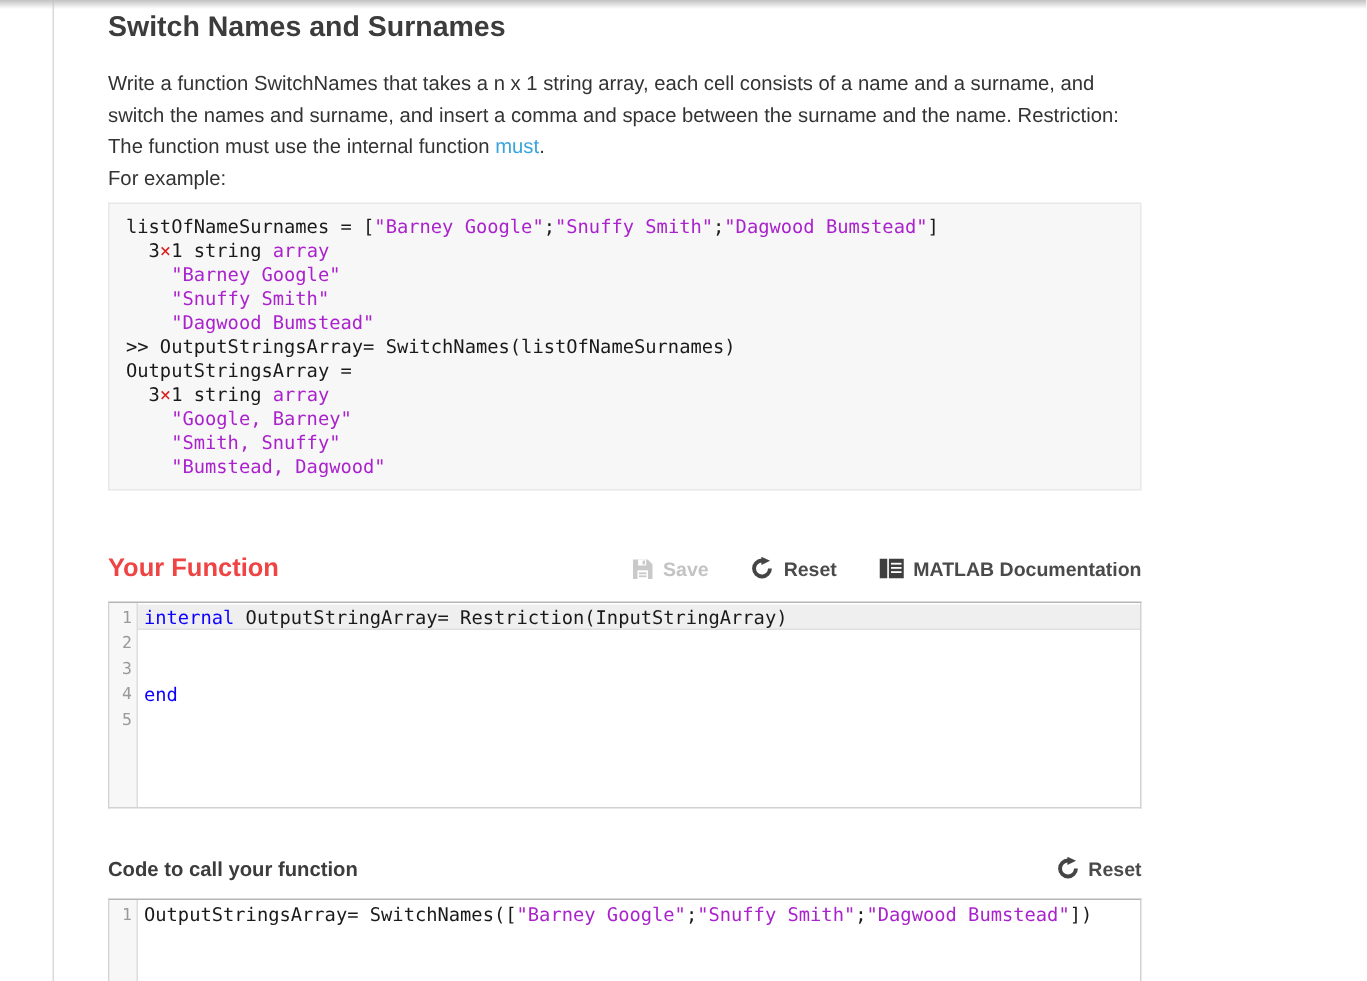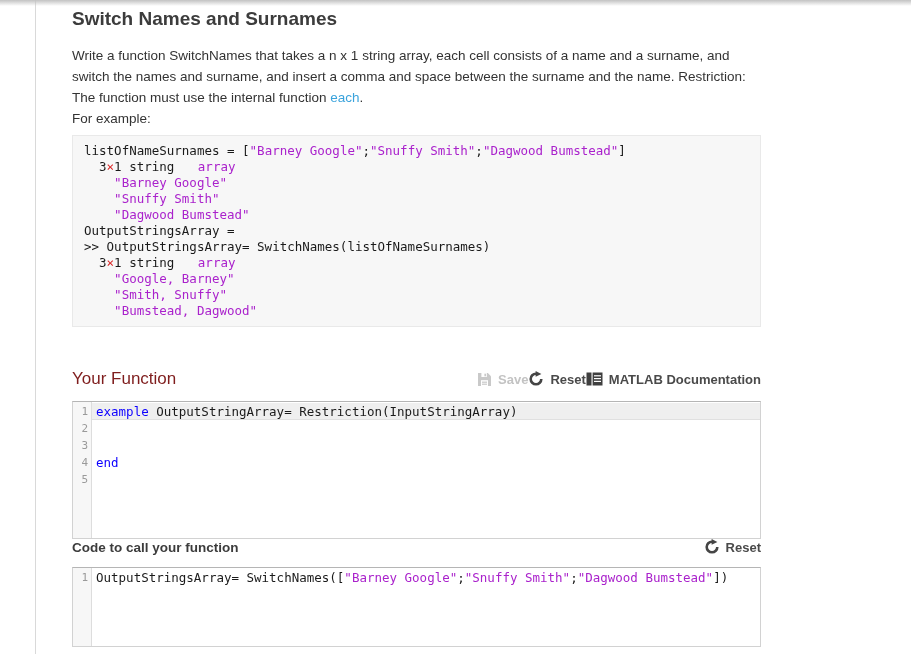--- a/index.html
+++ b/index.html
@@ -30,31 +30,31 @@
 
   .example {
     margin:6px 0 0; background:#f7f7f7; border:1px solid #e9e9e9;
     padding:7px 11px; font-family:"DejaVu Sans Mono", monospace;
     font-size:12.5px; line-height:16px; color:#1a1a1a;
   }
   .code-line { white-space:pre; min-height:1em; }
 
   .tok-p { color:#1a1a1a; }
   .tok-s { color:var(--c-string); }
-  .tok-a { color:var(--c-string);margin-left:16px; }
+  .tok-a { color:var(--c-string); }
   .tok-k { color:var(--c-keyword); }
   .tok-g { color:var(--c-comment); }
   .tok-x { color:var(--c-dimx); }
 
   .section-row { display:flex; justify-content:space-between; align-items:center; margin-top:42px; }
-  .section-heading { margin:0; font-size:17px; font-weight:400; color:#7f1d1d; }
-  .sub-row { display:flex; justify-content:space-between; align-items:center; }
+  .section-heading { margin:0; font-size:17px; font-weight:700; color:#ef4444; }
+  .sub-row { display:flex; justify-content:space-between; align-items:center; margin-top:32px; }
   .sub-heading { margin:0; font-size:13.5px; font-weight:700; color:#3c3c3c; }
 
-  .toolbar { display:flex; align-items:center; }
+  .toolbar { display:flex; align-items:center; gap:28px; }
   .btn {
     display:inline-flex; align-items:center; gap:6px;
     background:none; border:none; padding:0; cursor:pointer;
     font-family:inherit; font-size:13px; font-weight:600; color:#4a4a4a;
   }
   .btn.disabled { color:#c3c3c3; cursor:default; }
   .btn svg { display:block; }
 
   .editor {
     margin-top:12px; border:1px solid #d2d2d2; border-top-color:#b5b5b5;
@@ -77,30 +77,30 @@
 </head>
 <body>
 
 <div class="top-shadow"></div>
 <div class="left-rail"></div>
 
 <div class="main">
 
   <h1 class="page-title">Switch Names and Surnames</h1>
 
-  <p class="desc"><span>Write a function SwitchNames that takes a n x 1 string array, each cell consists of a name and a surname, and switch the names and surname, and insert a comma and space between the surname and the name.  Restriction: The function must use the internal function </span><a class="link">each</a><span>.</span><br><span>For example:</span></p>
+  <p class="desc"><span>Write a function SwitchNames that takes a n x 1 string array, each cell consists of a name and a surname, and switch the names and surname, and insert a comma and space between the surname and the name.  Restriction: The function must use the internal function </span><a class="link">must</a><span>.</span><br><span>For example:</span></p>
 
   <div class="example">
       <div class="code-line"><span class="tok-p">listOfNameSurnames = [</span><span class="tok-s">"Barney Google"</span><span class="tok-p">;</span><span class="tok-s">"Snuffy Smith"</span><span class="tok-p">;</span><span class="tok-s">"Dagwood Bumstead"</span><span class="tok-p">]</span></div>
       <div class="code-line"><span class="tok-p">  3</span><span class="tok-x">×</span><span class="tok-p">1 string </span><span class="tok-a">array</span></div>
       <div class="code-line"><span class="tok-s">    "Barney Google"</span></div>
       <div class="code-line"><span class="tok-s">    "Snuffy Smith"</span></div>
       <div class="code-line"><span class="tok-s">    "Dagwood Bumstead"</span></div>
+      <div class="code-line"><span class="tok-p">&gt;&gt; OutputStringsArray= SwitchNames(listOfNameSurnames)</span></div>
       <div class="code-line"><span class="tok-p">OutputStringsArray =</span></div>
-      <div class="code-line"><span class="tok-p">&gt;&gt; OutputStringsArray= SwitchNames(listOfNameSurnames)</span></div>
       <div class="code-line"><span class="tok-p">  3</span><span class="tok-x">×</span><span class="tok-p">1 string </span><span class="tok-a">array</span></div>
       <div class="code-line"><span class="tok-s">    "Google, Barney"</span></div>
       <div class="code-line"><span class="tok-s">    "Smith, Snuffy"</span></div>
       <div class="code-line"><span class="tok-s">    "Bumstead, Dagwood"</span></div>
     </div>
 
   <div class="section-row">
     <h2 class="section-heading">Your Function</h2>
     <div class="toolbar">
       <button class="btn disabled">
@@ -142,21 +142,21 @@
 
   <div class="editor ed-main">
     <div class="gutter">
         <div>1</div>
         <div>2</div>
         <div>3</div>
         <div>4</div>
         <div>5</div>
       </div>
     <div class="ed-lines">
-        <div class="code-line active"><span class="tok-k">example</span><span class="tok-p"> OutputStringArray= Restriction(InputStringArray)</span></div>
+        <div class="code-line active"><span class="tok-k">internal</span><span class="tok-p"> OutputStringArray= Restriction(InputStringArray)</span></div>
         <div class="code-line">&nbsp;</div>
         <div class="code-line">&nbsp;</div>
         <div class="code-line"><span class="tok-k">end</span></div>
       </div>
   </div>
 
   <div class="sub-row">
     <h3 class="sub-heading">Code to call your function</h3>
     <button class="btn">
       <span>

